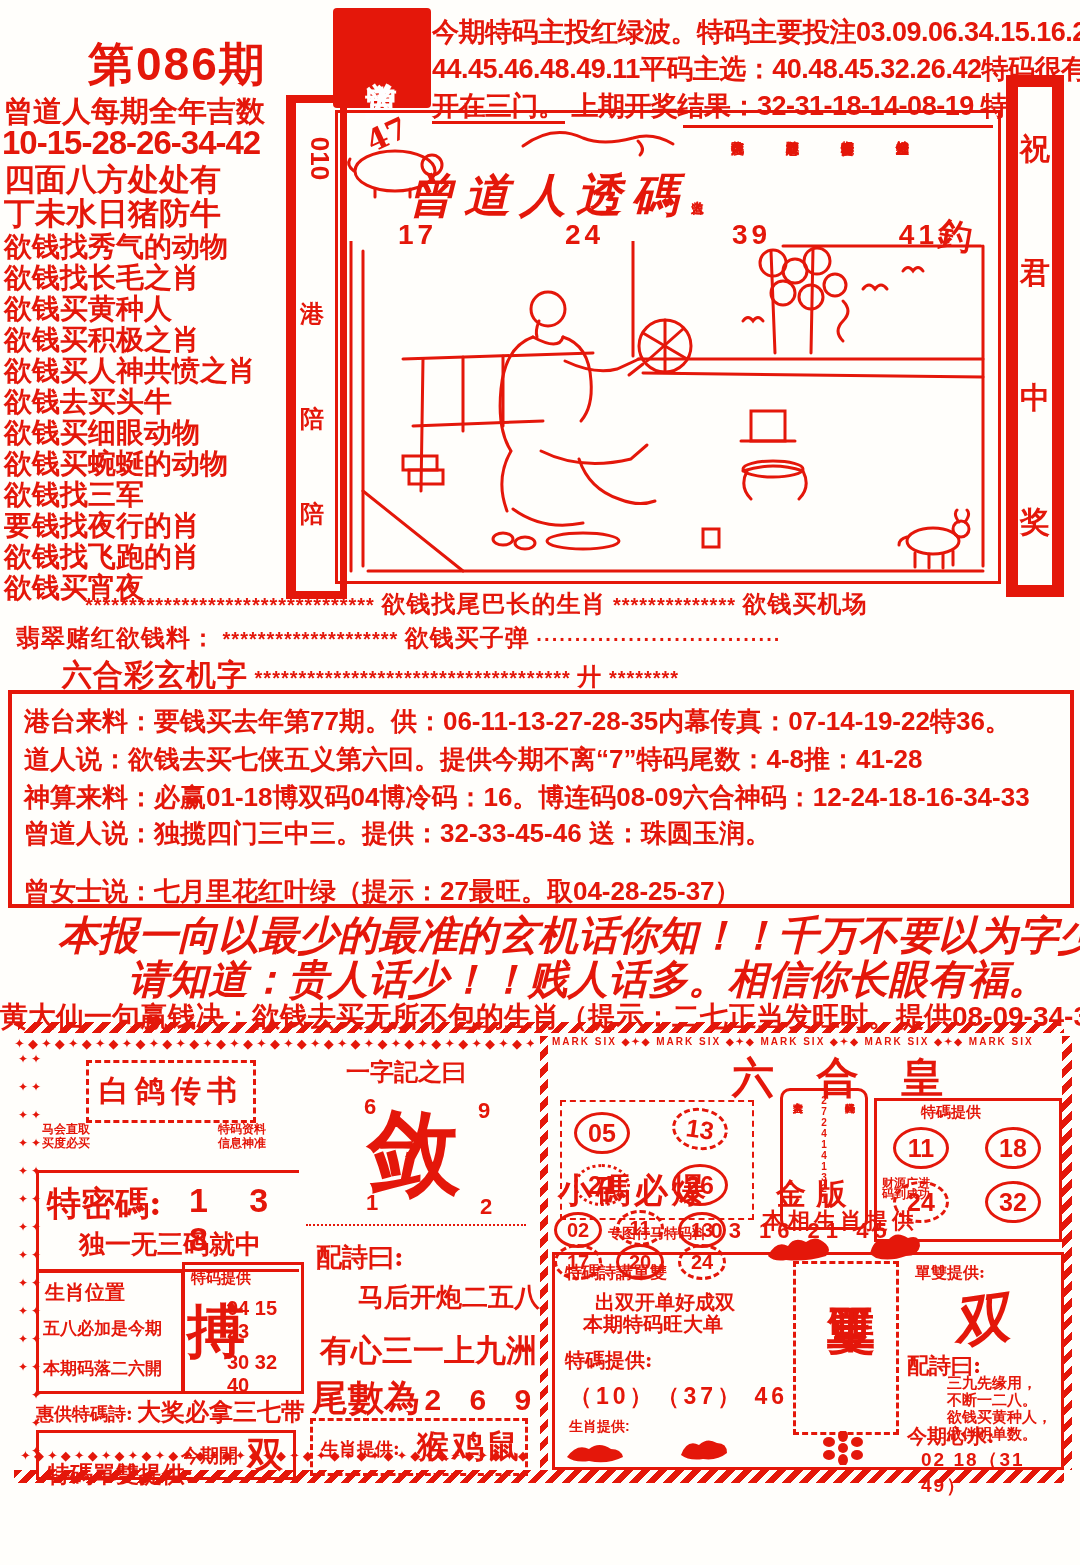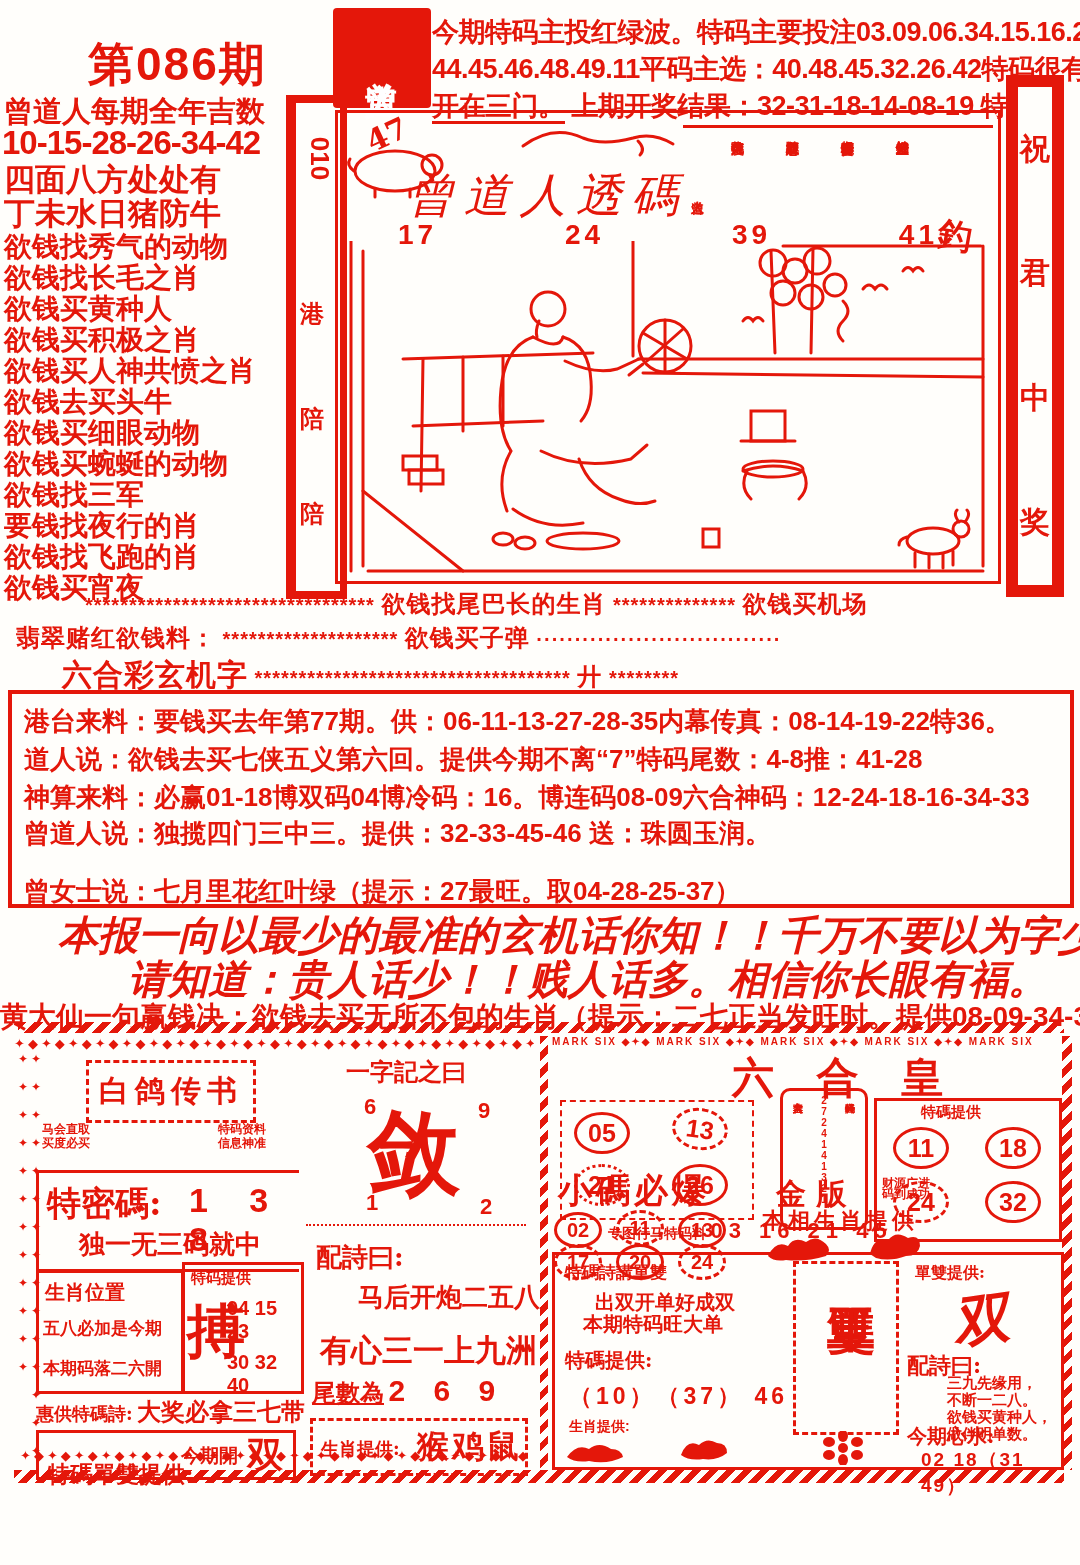--- a/index.html
+++ b/index.html
@@ -17,21 +17,21 @@
   .seal span{font-size:34px;font-weight:bold;writing-mode:vertical-rl;text-orientation:upright;letter-spacing:2px;}
   .headline{font-size:27px;font-weight:bold;line-height:37px;letter-spacing:-0.5px;white-space:nowrap;}
   .u{border-bottom:3px solid #e4170a;}
   
   .lc-title{font-size:29px;font-weight:bold;white-space:nowrap;}
   .lc-num{font-size:33px;font-weight:bold;letter-spacing:-1px;white-space:nowrap;}
   .lc-line{font-size:31px;font-weight:bold;white-space:nowrap;}
   .lc-item{font-size:28px;font-weight:bold;white-space:nowrap;}
   
   .pic-frame{border:3px solid #e4170a;}
-  .pic-title{font-size:46px;font-weight:normal;font-style:italic;letter-spacing:10px;
+  .pic-title{font-size:46px;font-weight:bold;font-style:italic;letter-spacing:10px;
              font-family:"DejaVu Serif",serif;white-space:nowrap;}
   .pic-nums{font-size:28px;font-weight:bold;letter-spacing:4px;}
   .vcol{font-size:13px;font-weight:bold;line-height:14px;}
   .banner{background:#e4170a;display:flex;justify-content:center;}
   .banner-inner{background:#fffefb;width:34px;margin:12px 0;display:flex;flex-direction:column;
                 align-items:center;justify-content:space-around;}
   .banner-inner span{font-size:30px;font-weight:bold;color:#e4170a;}
   
   .stars{font-size:20px;font-weight:bold;letter-spacing:1px;white-space:nowrap;}
   .stars .t{font-size:24px;}
@@ -231,21 +231,21 @@
     <span>································</span>
   </div>
   <div class="abs stars nowrap" style="left:62px;top:655px;">
     <span class="t" style="font-size:30px;">六合彩玄机字</span>
     <span>************************************</span>
     <span class="t">廾</span>
     <span>********</span>
   </div>
 
   <div class="abs tips" style="left:8px;top:690px;width:1058px;height:210px;">
-    <div class="abs tips-row" style="left:12px;top:10px;">港台来料：要钱买去年第77期。供：06-11-13-27-28-35内幕传真：08-14-19-22特36。</div>
+    <div class="abs tips-row" style="left:12px;top:10px;">港台来料：要钱买去年第77期。供：06-11-13-27-28-35内幕传真：07-14-19-22特36。</div>
     <div class="abs tips-row" style="left:12px;top:48px;">道人说：欲钱去买七侠五义第六回。提供今期不离“7”特码尾数：4-8推：41-28</div>
     <div class="abs tips-row" style="left:12px;top:86px;">神算来料：必赢01-18博双码04博冷码：16。博连码08-09六合神码：12-24-18-16-34-33</div>
     <div class="abs tips-row" style="left:12px;top:122px;">曾道人说：独揽四门三中三。提供：32-33-45-46 送：珠圆玉润。</div>
     <div class="abs tips-row" style="left:12px;top:180px;">曾女士说：七月里花红叶绿（提示：27最旺。取04-28-25-37）</div>
   </div>
 
   <div class="abs slogan1" style="left:58px;top:908px;">本报一向以最少的最准的玄机话你知！！千万不要以为字少！！</div>
   <div class="abs slogan1" style="left:128px;top:952px;">请知道：贵人话少！！贱人话多。相信你长眼有福。</div>
   <div class="abs slogan3" style="left:0px;top:998px;">黄大仙一句赢钱决：欲钱去买无所不包的生肖（提示：二七正当发旺时。提供08-09-34-36-40-44）</div>
   <div class="abs zig" style="left:18px;top:1022px;width:1046px;height:11px;"></div>
@@ -297,21 +297,21 @@
     <div class="abs b" style="left:58px;top:42px;font-size:22px;">6</div>
     <div class="abs b" style="left:172px;top:46px;font-size:22px;">9</div>
     <div class="abs bigchar" style="left:62px;top:40px;font-size:92px;">敛</div>
     <div class="abs b" style="left:60px;top:138px;font-size:22px;">1</div>
     <div class="abs b" style="left:174px;top:142px;font-size:22px;">2</div>
     <div class="abs" style="left:0px;top:172px;width:220px;border-top:2px dotted #e4170a;"></div>
     <div class="abs sub1" style="left:10px;top:188px;">配詩曰:</div>
     <div class="abs b" style="left:52px;top:228px;font-size:26px;white-space:nowrap;">马后开炮二五八</div>
     <div class="abs b" style="left:14px;top:278px;font-size:31px;white-space:nowrap;">有心三一上九洲</div>
     <div class="abs nowrap" style="left:6px;top:322px;">
-      <span class="sub1" style="font-size:24px;text-decoration:underline;">尾數為</span>
+      <span class="sub1" style="font-size:36px;">尾數為</span>
       <span class="b" style="font-size:30px;letter-spacing:10px;">2 6 9</span>
     </div>
     <div class="abs dash nowrap" style="left:4px;top:366px;width:212px;height:52px;">
       <span class="abs posline" style="left:8px;top:16px;font-size:18px;">生肖提供:</span>
       <span class="abs bigchar" style="left:104px;top:4px;font-size:32px;letter-spacing:3px;">猴鸡鼠</span>
     </div>
   </div>
 
   <div class="abs zig" style="left:540px;top:1036px;width:8px;height:434px;"></div>
   <div class="abs zig" style="left:1062px;top:1036px;width:10px;height:434px;"></div>

